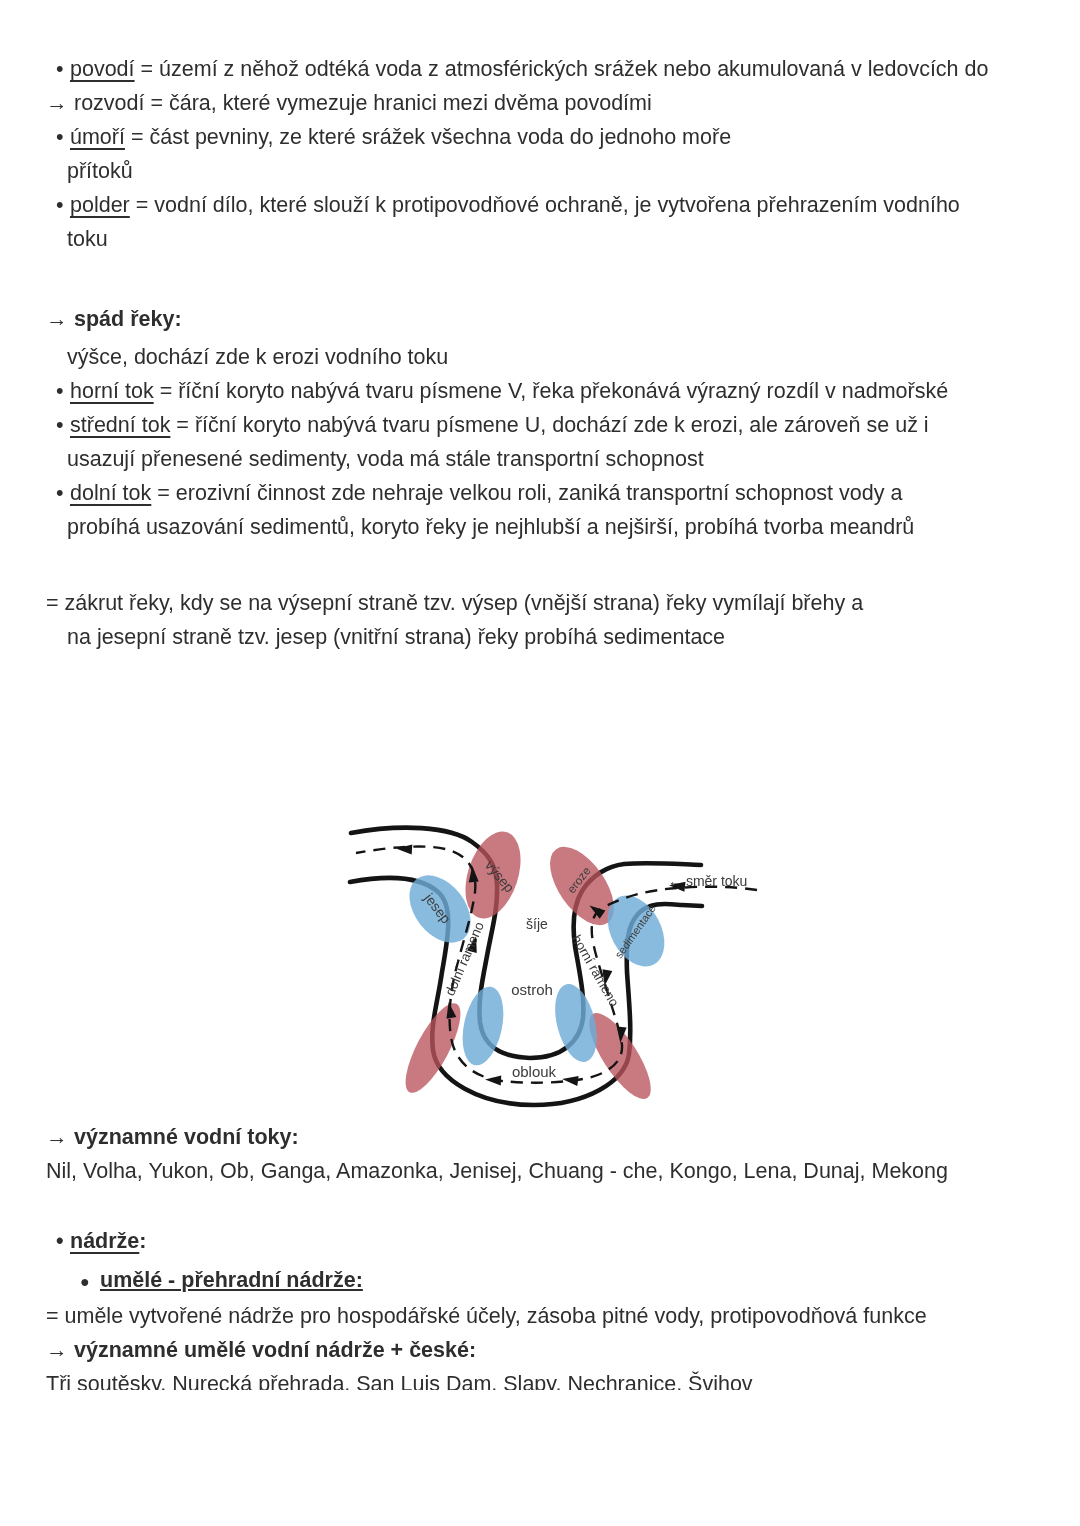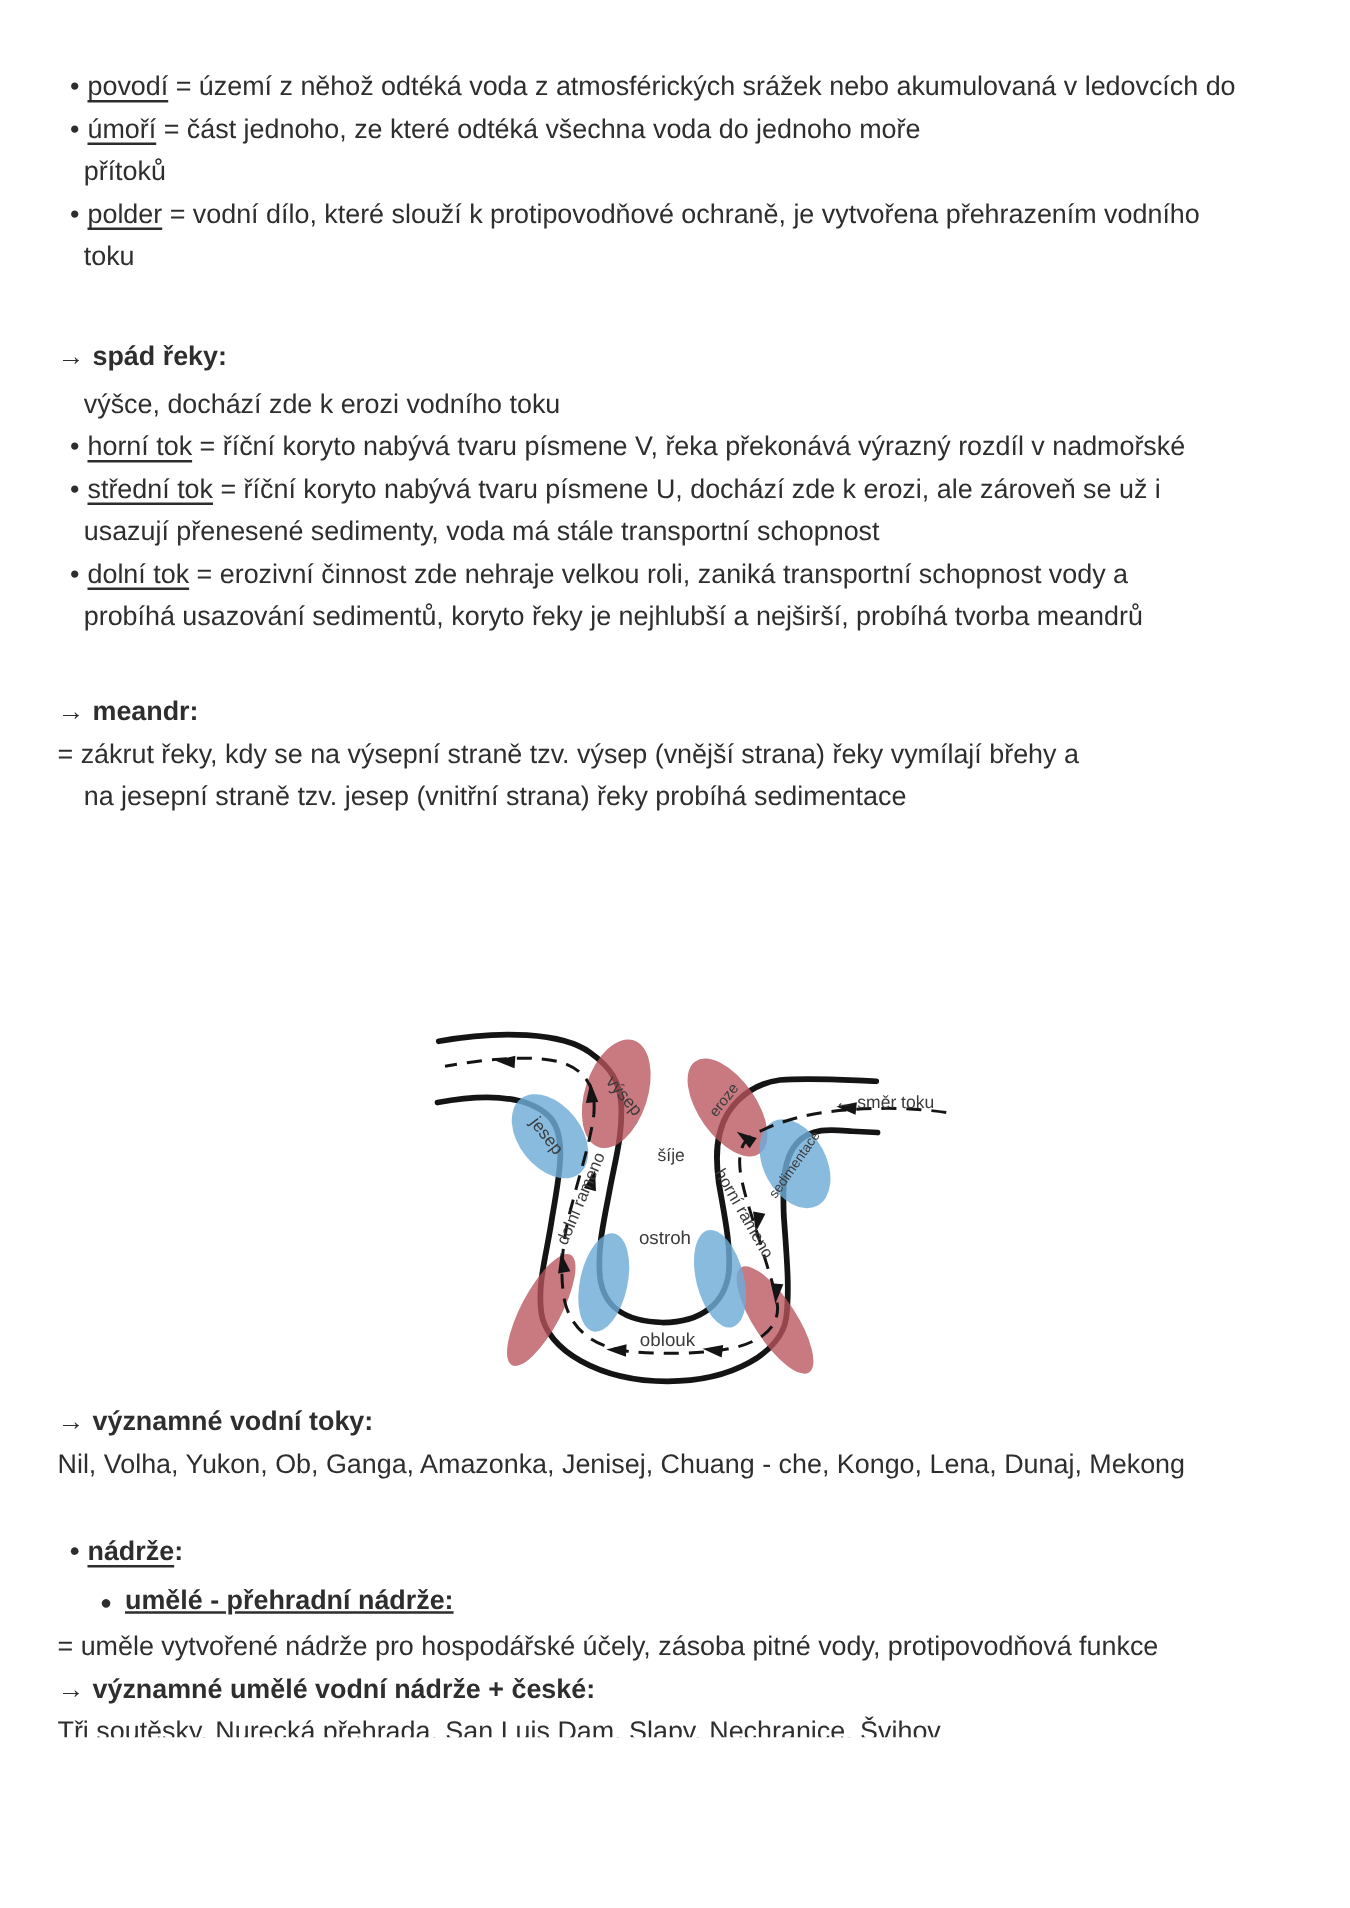--- a/index.html
+++ b/index.html
@@ -22,39 +22,39 @@
   #diagram text{font-family:"Liberation Sans","DejaVu Sans",sans-serif;fill:#3b3b3b;}
 </style>
 </head>
 <body>
 
 <div class="page">
 
   <div class="tblock" id="block1">
 
     <div class="line"><span class="mk">•</span><span class="term">povodí</span><span> = území z něhož odtéká voda z atmosférických srážek nebo akumulovaná v ledovcích do</span></div>
-    <div class="line"><span class="mk">•</span><span class="term">úmoří</span><span> = část jednoho, ze které odtéká všechna voda do jednoho moře</span></div>
+    <div class="line"><span class="mk-a">→</span><span>rozvodí = čára, které vymezuje hranici mezi dvěma povodími</span></div>
+    <div class="line"><span class="mk">•</span><span class="term">úmoří</span><span> = část pevniny, ze které srážek všechna voda do jednoho moře</span></div>
     <div class="line cont"><span>přítoků</span></div>
     <div class="line"><span class="mk">•</span><span class="term">polder</span><span> = vodní dílo, které slouží k protipovodňové ochraně, je vytvořena přehrazením vodního</span></div>
     <div class="line cont"><span>toku</span></div>
 
     <div class="gap46"></div>
 
     <div class="line b"><span class="mk-a">→</span><span>spád řeky:</span></div>
     <div class="sp4"></div>
     <div class="line cont"><span>výšce, dochází zde k erozi vodního toku</span></div>
     <div class="line"><span class="mk">•</span><span class="term">horní tok</span><span> = říční koryto nabývá tvaru písmene V, řeka překonává výrazný rozdíl v nadmořské</span></div>
     <div class="line"><span class="mk">•</span><span class="term">střední tok</span><span> = říční koryto nabývá tvaru písmene U, dochází zde k erozi, ale zároveň se už i</span></div>
     <div class="line cont"><span>usazují přenesené sedimenty, voda má stále transportní schopnost</span></div>
     <div class="line"><span class="mk">•</span><span class="term">dolní tok</span><span> = erozivní činnost zde nehraje velkou roli, zaniká transportní schopnost vody a</span></div>
     <div class="line cont"><span>probíhá usazování sedimentů, koryto řeky je nejhlubší a nejširší, probíhá tvorba meandrů</span></div>
 
     <div class="gap42"></div>
 
-    <div class="line b"><span class="mk-a">→</span><span>meandr:</span></div>
     <div class="line"><span>= zákrut řeky, kdy se na výsepní straně tzv. výsep (vnější strana) řeky vymílají břehy a</span></div>
     <div class="line cont"><span>na jesepní straně tzv. jesep (vnitřní strana) řeky probíhá sedimentace</span></div>
   </div>
 
   <svg id="diagram" viewBox="0 0 440 300">
 
     <path d="M 20,62 C 58,55 90,56 108,72 C 124,86 118,118 112,152 C 107,186 100,205 103,230 C 107,260 150,285 204,285 C 256,285 295,262 299,234 C 302,210 299,182 297,152 C 296,124 297,106 308,94 C 320,81 338,84 352,85 L 372,86" fill="none" stroke-width="4.6" stroke-linecap="round" stroke="#141414"></path>
     <path d="M 21,13 C 70,4 120,6 142,22 C 159,34 166,46 167,64 C 168,90 162,108 157,136 C 152,162 148,180 150,202 C 153,226 170,237 200,238 C 232,238 250,222 253,198 C 255,176 249,150 245,126 C 242,104 243,86 252,71 C 262,55 278,46 294,44 C 318,42 345,44 371,45" fill="none" stroke-width="4.6" stroke-linecap="round" stroke="#141414"></path>
 
     <ellipse cx="163" cy="55" rx="25" ry="45" transform="rotate(18 163 55)" fill-opacity="0.78" fill="#b9545c"></ellipse>

